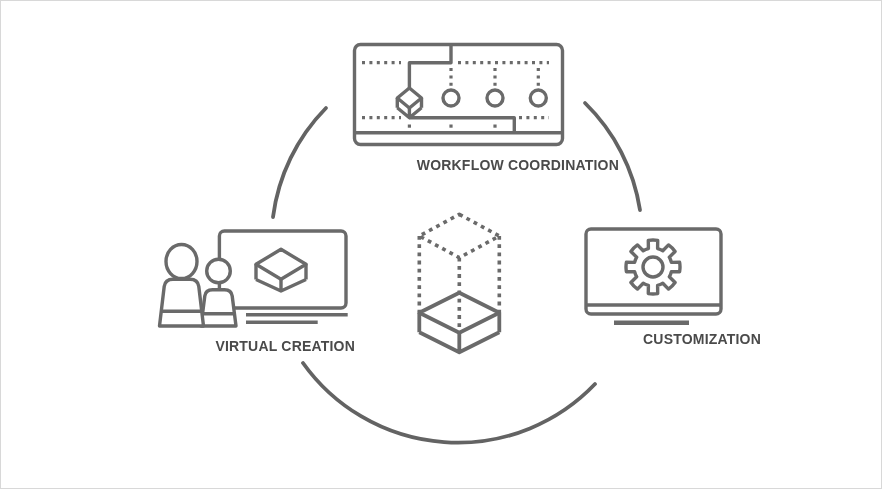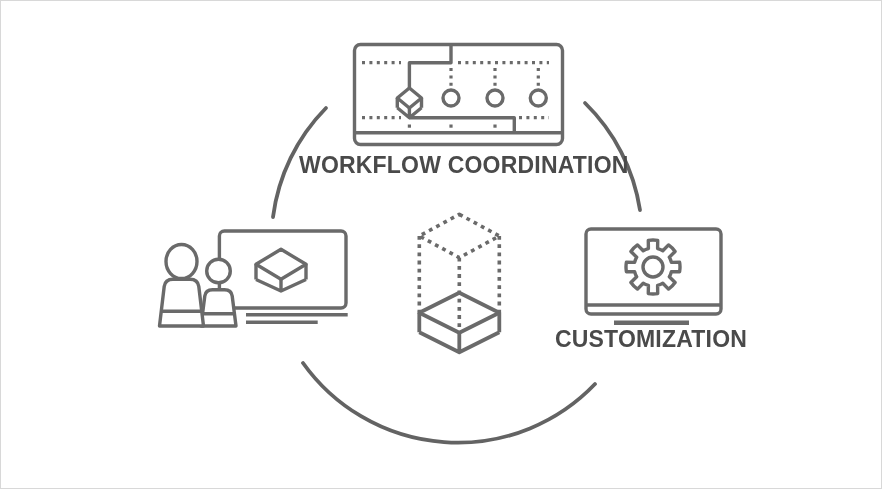--- a/index.html
+++ b/index.html
@@ -3,22 +3,22 @@
 <meta charset="utf-8">
 <style>
   html,body{margin:0;padding:0;background:#fff;}
   .canvas{
     position:relative;width:882px;height:489px;box-sizing:border-box;
     background:#ffffff;border:1px solid #d8d8d8;overflow:hidden;
     font-family:"Liberation Sans", sans-serif;
   }
   .icon-svg{position:absolute;display:block;}
   .node-label{
-    position:absolute;text-align:center;color:#4a4a4a;
-    font-weight:700;font-size:23px;letter-spacing:0.2px;line-height:20px;
+    position:absolute;text-align:right;color:#4a4a4a;
+    font-weight:700;font-size:14px;letter-spacing:0.2px;line-height:20px;
     white-space:nowrap;
   }
   .node-label .ln{display:block;}
   #lbl-ondemand{line-height:17px;}
   #lbl-reshaping{line-height:20px;}
   .stroke{stroke:#6a6a6a;fill:none;stroke-width:3.4;stroke-linejoin:round;}
   .dots{stroke:#6a6a6a;fill:none;stroke-width:3.2;stroke-dasharray:3 4.4;stroke-linecap:butt;}
   .dash{stroke:#6a6a6a;fill:none;stroke-width:3.6;stroke-dasharray:3.8 4.4;stroke-linecap:butt;stroke-linejoin:round;}
   .whitefill{fill:#ffffff;}
   .dotfill{fill:#6a6a6a;stroke:none;}
@@ -100,20 +100,21 @@
         L45.4,48.7 A27,27 0 0 1 45.4,39.3 L53.6,39.4 A19,19 0 0 1 55.7,34.2
         L49.9,28.5 A27,27 0 0 1 56.5,21.9 L62.2,27.7 A19,19 0 0 1 67.4,25.6
         L67.3,17.4 A27,27 0 0 1 76.7,17.4 L76.6,25.6 A19,19 0 0 1 81.8,27.7
         L87.5,21.9 A27,27 0 0 1 94.1,28.5 L88.3,34.2 A19,19 0 0 1 90.4,39.4 Z"></path>
       <circle class="stroke" cx="72" cy="44" r="10"></circle>
     </g>
   </svg>
 
   <div class="node-label" id="lbl-workflow" style="left:298px;top:154px;width:320px">WORKFLOW COORDINATION</div>
 
+  <div class="node-label" id="lbl-virtual" style="left:134px;top:335px;width:220px">VIRTUAL CREATION</div>
 
   <div class="node-label" id="lbl-ondemand" style="left:540px;top:330px;width:220px">
     <span class="ln">CUSTOMIZATION</span>
   </div>
 
   <div class="node-label" id="lbl-reshaping" style="left:366px;top:363px;width:180px">
   </div>
 
 </div>
 

